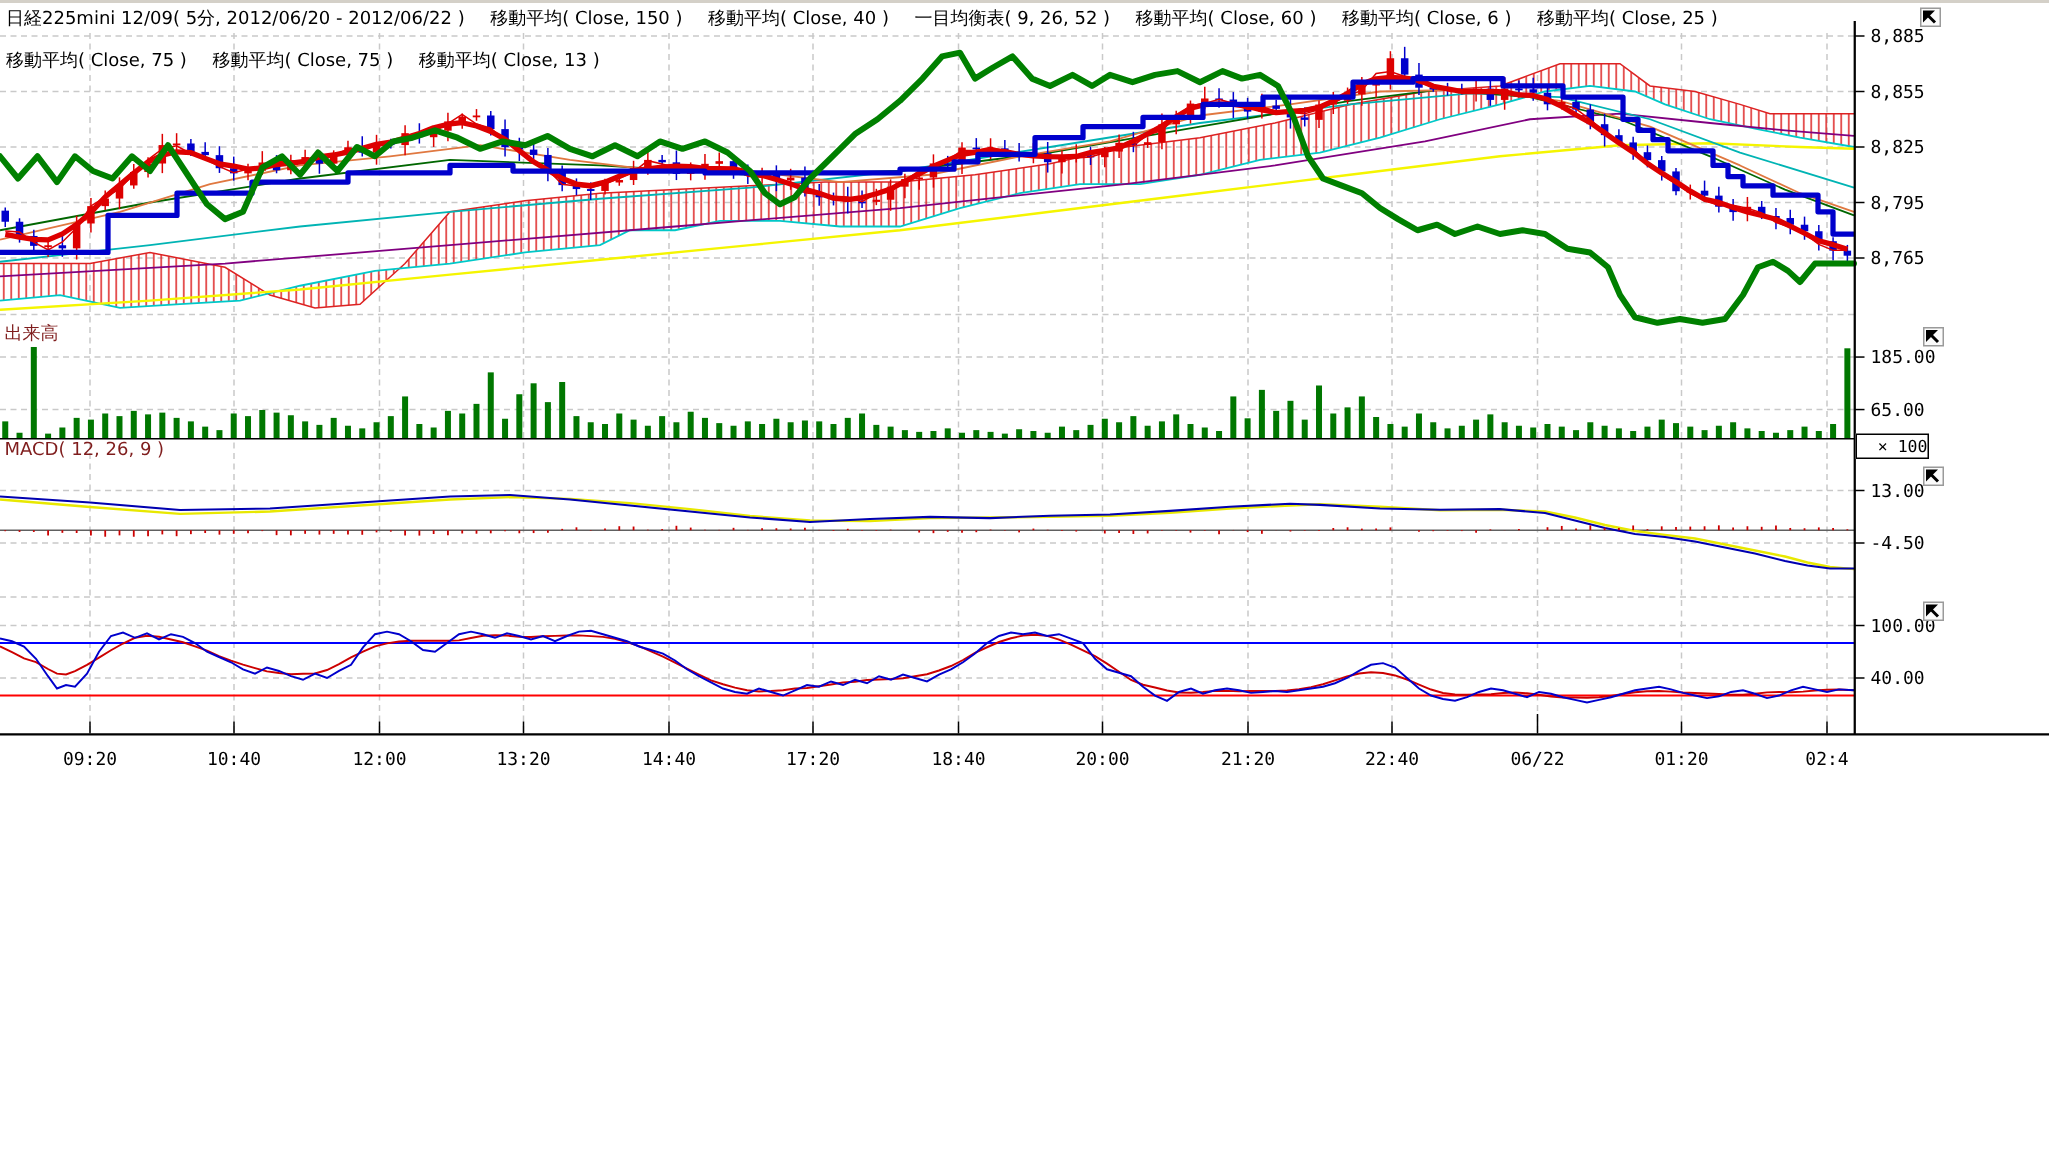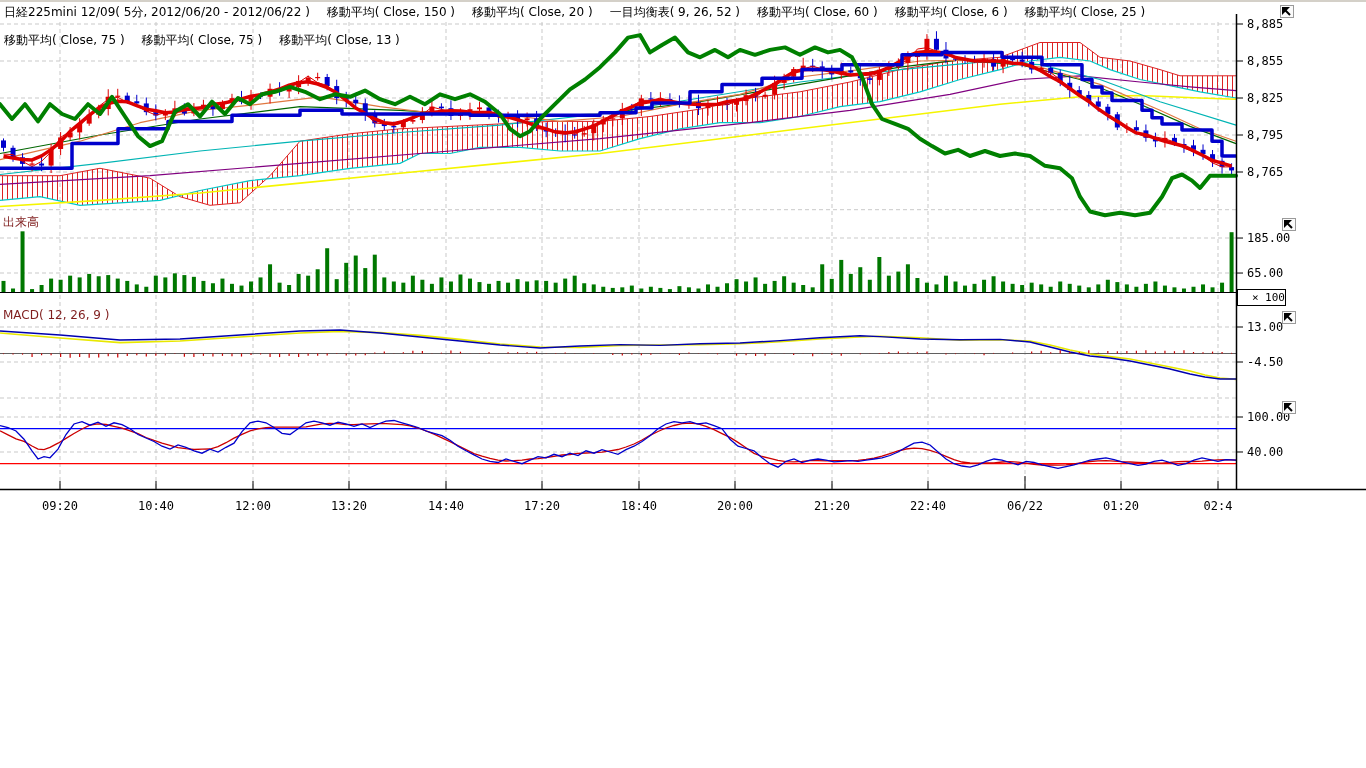--- a/index.html
+++ b/index.html
@@ -21,21 +21,21 @@
   .ticklabel{font-size:12px;font-family:"DejaVu Sans Mono","Liberation Mono",monospace;fill:#000;}
 </style>
 </head>
 <body>
 
 <div id="app">
   <div class="topstrip"></div>
   <div class="hline" id="hl1">
       <span class="hseg">日経225mini 12/09( 5分, 2012/06/20 - 2012/06/22 )</span>
       <span class="hseg">移動平均( Close, 150 )</span>
-      <span class="hseg">移動平均( Close, 20 )</span>
+      <span class="hseg">移動平均( Close, 40 )</span>
       <span class="hseg">一目均衡表( 9, 26, 52 )</span>
       <span class="hseg">移動平均( Close, 60 )</span>
       <span class="hseg">移動平均( Close, 6 )</span>
       <span class="hseg">移動平均( Close, 25 )</span>
     </div>
   <div class="hline" id="hl2">
       <span class="hseg">移動平均( Close, 75 )</span>
       <span class="hseg">移動平均( Close, 75 )</span>
       <span class="hseg">移動平均( Close, 13 )</span>
     </div>
@@ -686,21 +686,21 @@
         <line x1="1025" y1="476" x2="1025" y2="489" stroke="#000" stroke-width="1"></line>
         <text x="1025" y="510" text-anchor="middle" class="ticklabel">06/22</text>
         <line x1="1121" y1="481" x2="1121" y2="489" stroke="#000" stroke-width="1"></line>
         <text x="1121" y="510" text-anchor="middle" class="ticklabel">01:20</text>
         <line x1="1218" y1="481" x2="1218" y2="489" stroke="#000" stroke-width="1"></line>
         <text x="1218" y="510" text-anchor="middle" class="ticklabel">02:4</text>
       </g>
     </svg>
 
   <div class="ptitle" style="left:3px;top:214px">出来高</div>
-  <div class="ptitle" style="left:3px;top:308px">MACD( 12, 26, 9 )</div>
+  <div class="ptitle" style="left:3px;top:292px">MACD( 12, 26, 9 )</div>
   <div class="multbox">× 100</div>
 
   <button class="scalebtn" style="left:1280px;top:5px">
       <svg width="12" height="11">
         <polygon points="1,1 9,1 1,9" fill="#000"></polygon>
         <line x1="3" y1="3" x2="9" y2="9" stroke="#000" stroke-width="2"></line>
       </svg>
     </button>
   <button class="scalebtn" style="left:1282px;top:218px">
       <svg width="12" height="11">

